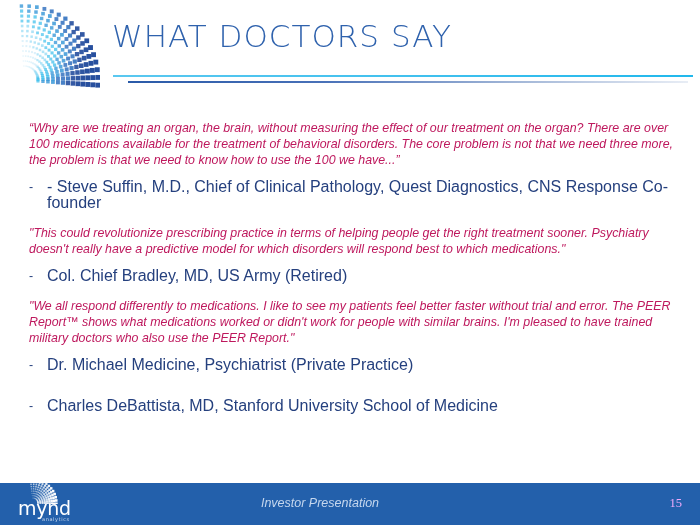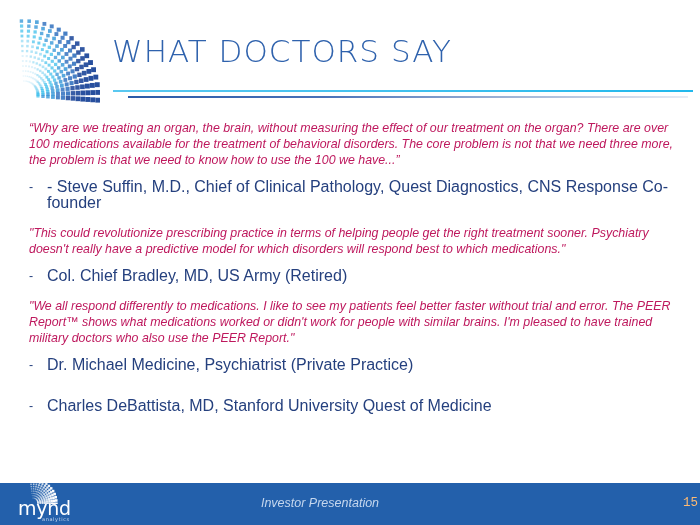--- a/index.html
+++ b/index.html
@@ -13,21 +13,21 @@
     position: relative;
     overflow: hidden;
     font-family: "Liberation Sans", sans-serif;
     -webkit-font-smoothing: antialiased;
   }
 
   
   #header {
     position: absolute;
     left: 0; top: 0;
-    width: 700px; height: 92px; margin-top: 15px;
+    width: 700px; height: 92px;
   }
 
   #brand-arc {
     position: absolute;
     left: 4px; top: 4px;
     width: 96px; height: 84px;
   }
 
   #slide-title {
     position: absolute;
@@ -148,25 +148,25 @@
     top: 13px;
     width: 640px;
     text-align: center;
     color: #c5d7ee;
     font-style: italic;
     font-size: 12.5px;
     font-family: "Liberation Sans", sans-serif;
   }
   #footer-page {
     position: absolute;
-    right: 2px;
+    right: 18px;
     top: 13px;
-    color: #fdba74;
+    color: #f0abfc;
     font-size: 12.5px;
-    font-family: Liberation Mono, monospace;
+    font-family: Liberation Serif, serif;
   }
 </style>
 </head>
 <body>
 
 <div id="header">
 
   <svg id="brand-arc" viewBox="0 0 96 84">
     <g id="fan-squares">
         <rect x="19.01" y="61.51" width="1.00" height="1.00" fill="#bfe6f7" opacity="0.35"></rect>
@@ -424,21 +424,21 @@
     <div class="attrib-row">
       <span class="attrib-dash">-</span>
       <span class="attrib-text">Dr. Michael Medicine, Psychiatrist (Private Practice)</span>
     </div>
   </div>
   <div class="gap"></div>
 
   <div class="quote-block">
     <div class="attrib-row">
       <span class="attrib-dash">-</span>
-      <span class="attrib-text">Charles DeBattista, MD, Stanford University Quest of Medicine</span>
+      <span class="attrib-text">Charles DeBattista, MD, Stanford University School of Medicine</span>
     </div>
   </div>
 
 </div>
 
 <div id="footer">
 
   <div id="footer-logo">
     <svg id="footer-logo-arc" viewBox="0 0 44 26">
       <g id="footer-fan-squares">

